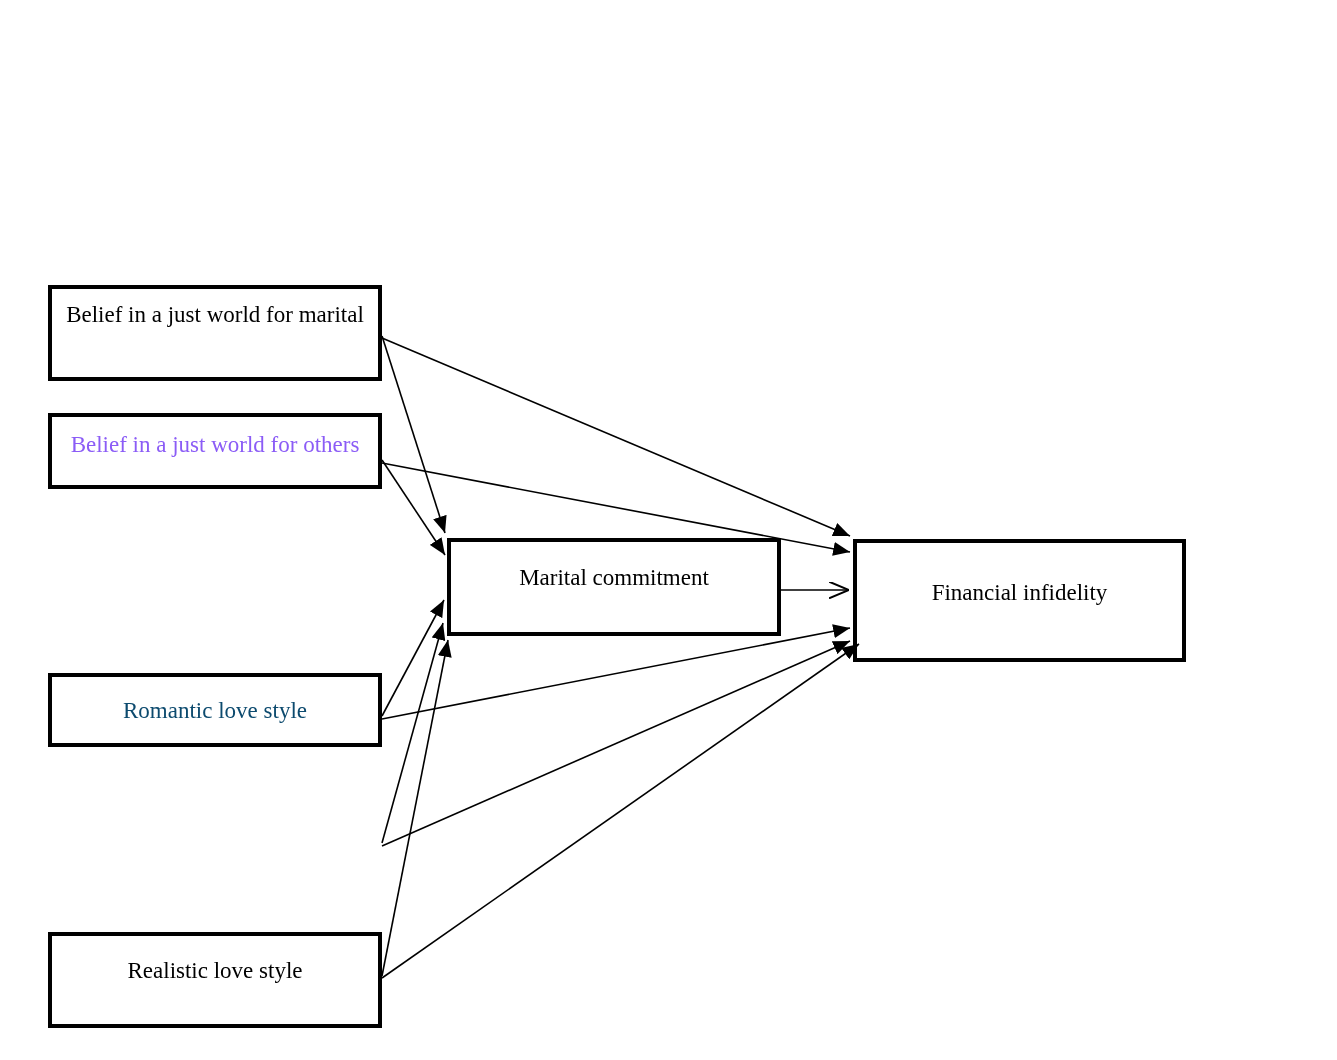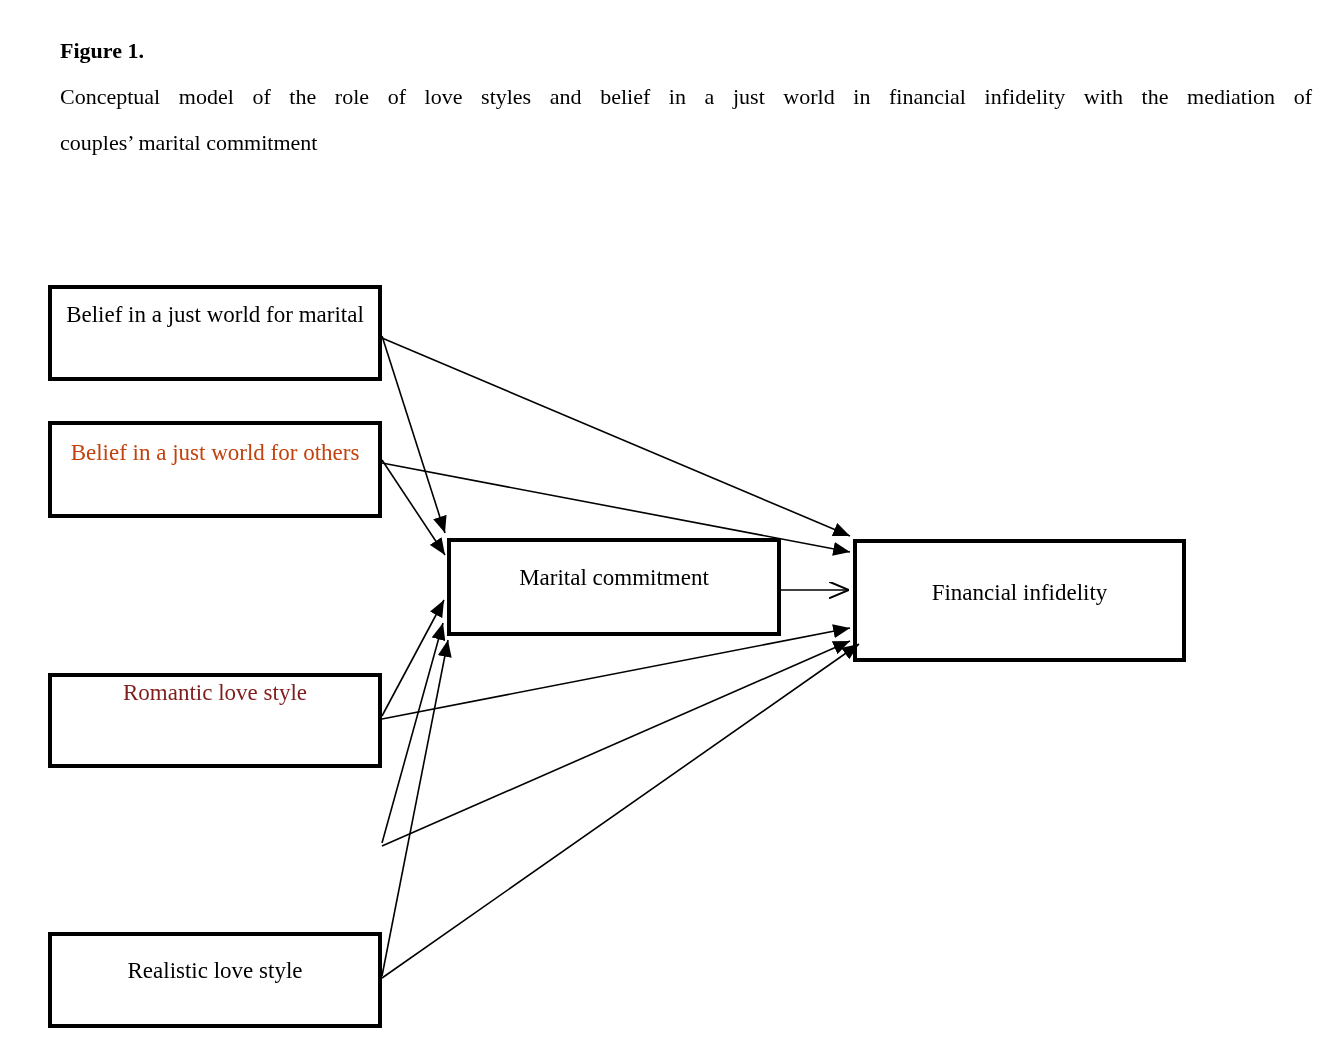--- a/index.html
+++ b/index.html
@@ -64,25 +64,20 @@
     height: 1060px;
     z-index: 2;
     pointer-events: none;
   }
 </style>
 </head>
 <body>
 
 <div class="page">
 
-  <div class="figure-header">
-    <div class="figure-label">Figure 1.</div>
-    <div class="caption-line-justified">Conceptual model of the role of love styles and belief in a just world in financial infidelity with the mediation of</div>
-    <div class="caption-line">couples’ marital commitment</div>
-  </div>
 
   <div class="diagram" id="diagram">
     <svg class="edge-layer" id="edge-layer" width="1337" height="1060" viewBox="0 0 1337 1060" xmlns="http://www.w3.org/2000/svg">
       <defs>
         <marker id="arrow-filled" viewBox="0 0 12 10" refX="12" refY="5" markerWidth="17" markerHeight="14" orient="auto" markerUnits="userSpaceOnUse">
           <path d="M0,0 L12,5 L0,10 z" fill="#000000"></path>
         </marker>
         <marker id="arrow-open" viewBox="0 0 12 10" refX="12" refY="5" markerWidth="20" markerHeight="17" orient="auto" markerUnits="userSpaceOnUse">
           <path d="M0,0 L12,5 L0,10" fill="none" stroke="#000000" stroke-width="1.2"></path>
         </marker>
@@ -93,20 +88,20 @@
         <line x1="382" y1="463" x2="850" y2="552" stroke="#000000" stroke-width="1.6" marker-end="url(#arrow-filled)"></line>
         <line x1="382" y1="716" x2="444" y2="600" stroke="#000000" stroke-width="1.6" marker-end="url(#arrow-filled)"></line>
         <line x1="382" y1="719" x2="850" y2="628" stroke="#000000" stroke-width="1.6" marker-end="url(#arrow-filled)"></line>
         <line x1="382" y1="843" x2="443" y2="623" stroke="#000000" stroke-width="1.6" marker-end="url(#arrow-filled)"></line>
         <line x1="382" y1="846" x2="850" y2="641" stroke="#000000" stroke-width="1.6" marker-end="url(#arrow-filled)"></line>
         <line x1="382" y1="976" x2="448" y2="640" stroke="#000000" stroke-width="1.6" marker-end="url(#arrow-filled)"></line>
         <line x1="382" y1="978" x2="859" y2="644" stroke="#000000" stroke-width="1.6" marker-end="url(#arrow-filled)"></line>
         <line x1="781" y1="590" x2="849" y2="590" stroke="#000000" stroke-width="1.6" marker-end="url(#arrow-open)"></line>
       </svg>
   <div class="node" style="left: 48px; top: 285px; width: 334px; height: 96px; padding-top: 10px; border-color: rgb(0, 0, 0); color: rgb(0, 0, 0);"><span class="node-label">Belief in a just world for marital</span></div>
-      <div class="node" style="left: 48px; top: 413px; width: 334px; height: 97px; padding-top: 12px; border-color: rgb(0, 0, 0); color: #c2410c; margin-top: 8px;"><span class="node-label">Belief in a just world for others</span></div>
-      <div class="node" style="left: 48px; top: 673px; width: 334px; height: 95px; border-color: rgb(0, 0, 0); color: #7f1d1d;"><span class="node-label">Romantic love style</span></div>
+      <div class="node" style="left: 48px; top: 413px; width: 334px; height: 76px; padding-top: 12px; border-color: rgb(0, 0, 0); color: #8b5cf6;"><span class="node-label">Belief in a just world for others</span></div>
+      <div class="node" style="left: 48px; top: 673px; width: 334px; height: 74px; padding-top: 18px; border-color: rgb(0, 0, 0); color: #0c4a6e;"><span class="node-label">Romantic love style</span></div>
       <div class="node" style="left: 48px; top: 932px; width: 334px; height: 96px; padding-top: 19px; border-color: rgb(0, 0, 0); color: rgb(0, 0, 0);"><span class="node-label">Realistic love style</span></div>
       <div class="node" style="left: 447px; top: 538px; width: 334px; height: 98px; padding-top: 20px; border-color: rgb(0, 0, 0); color: rgb(0, 0, 0);"><span class="node-label">Marital commitment</span></div>
       <div class="node" style="left: 853px; top: 539px; width: 333px; height: 123px; padding-top: 34px; border-color: rgb(0, 0, 0); color: rgb(0, 0, 0);"><span class="node-label">Financial infidelity</span></div>
     </div>
 
 </div>
 
 </body></html>

